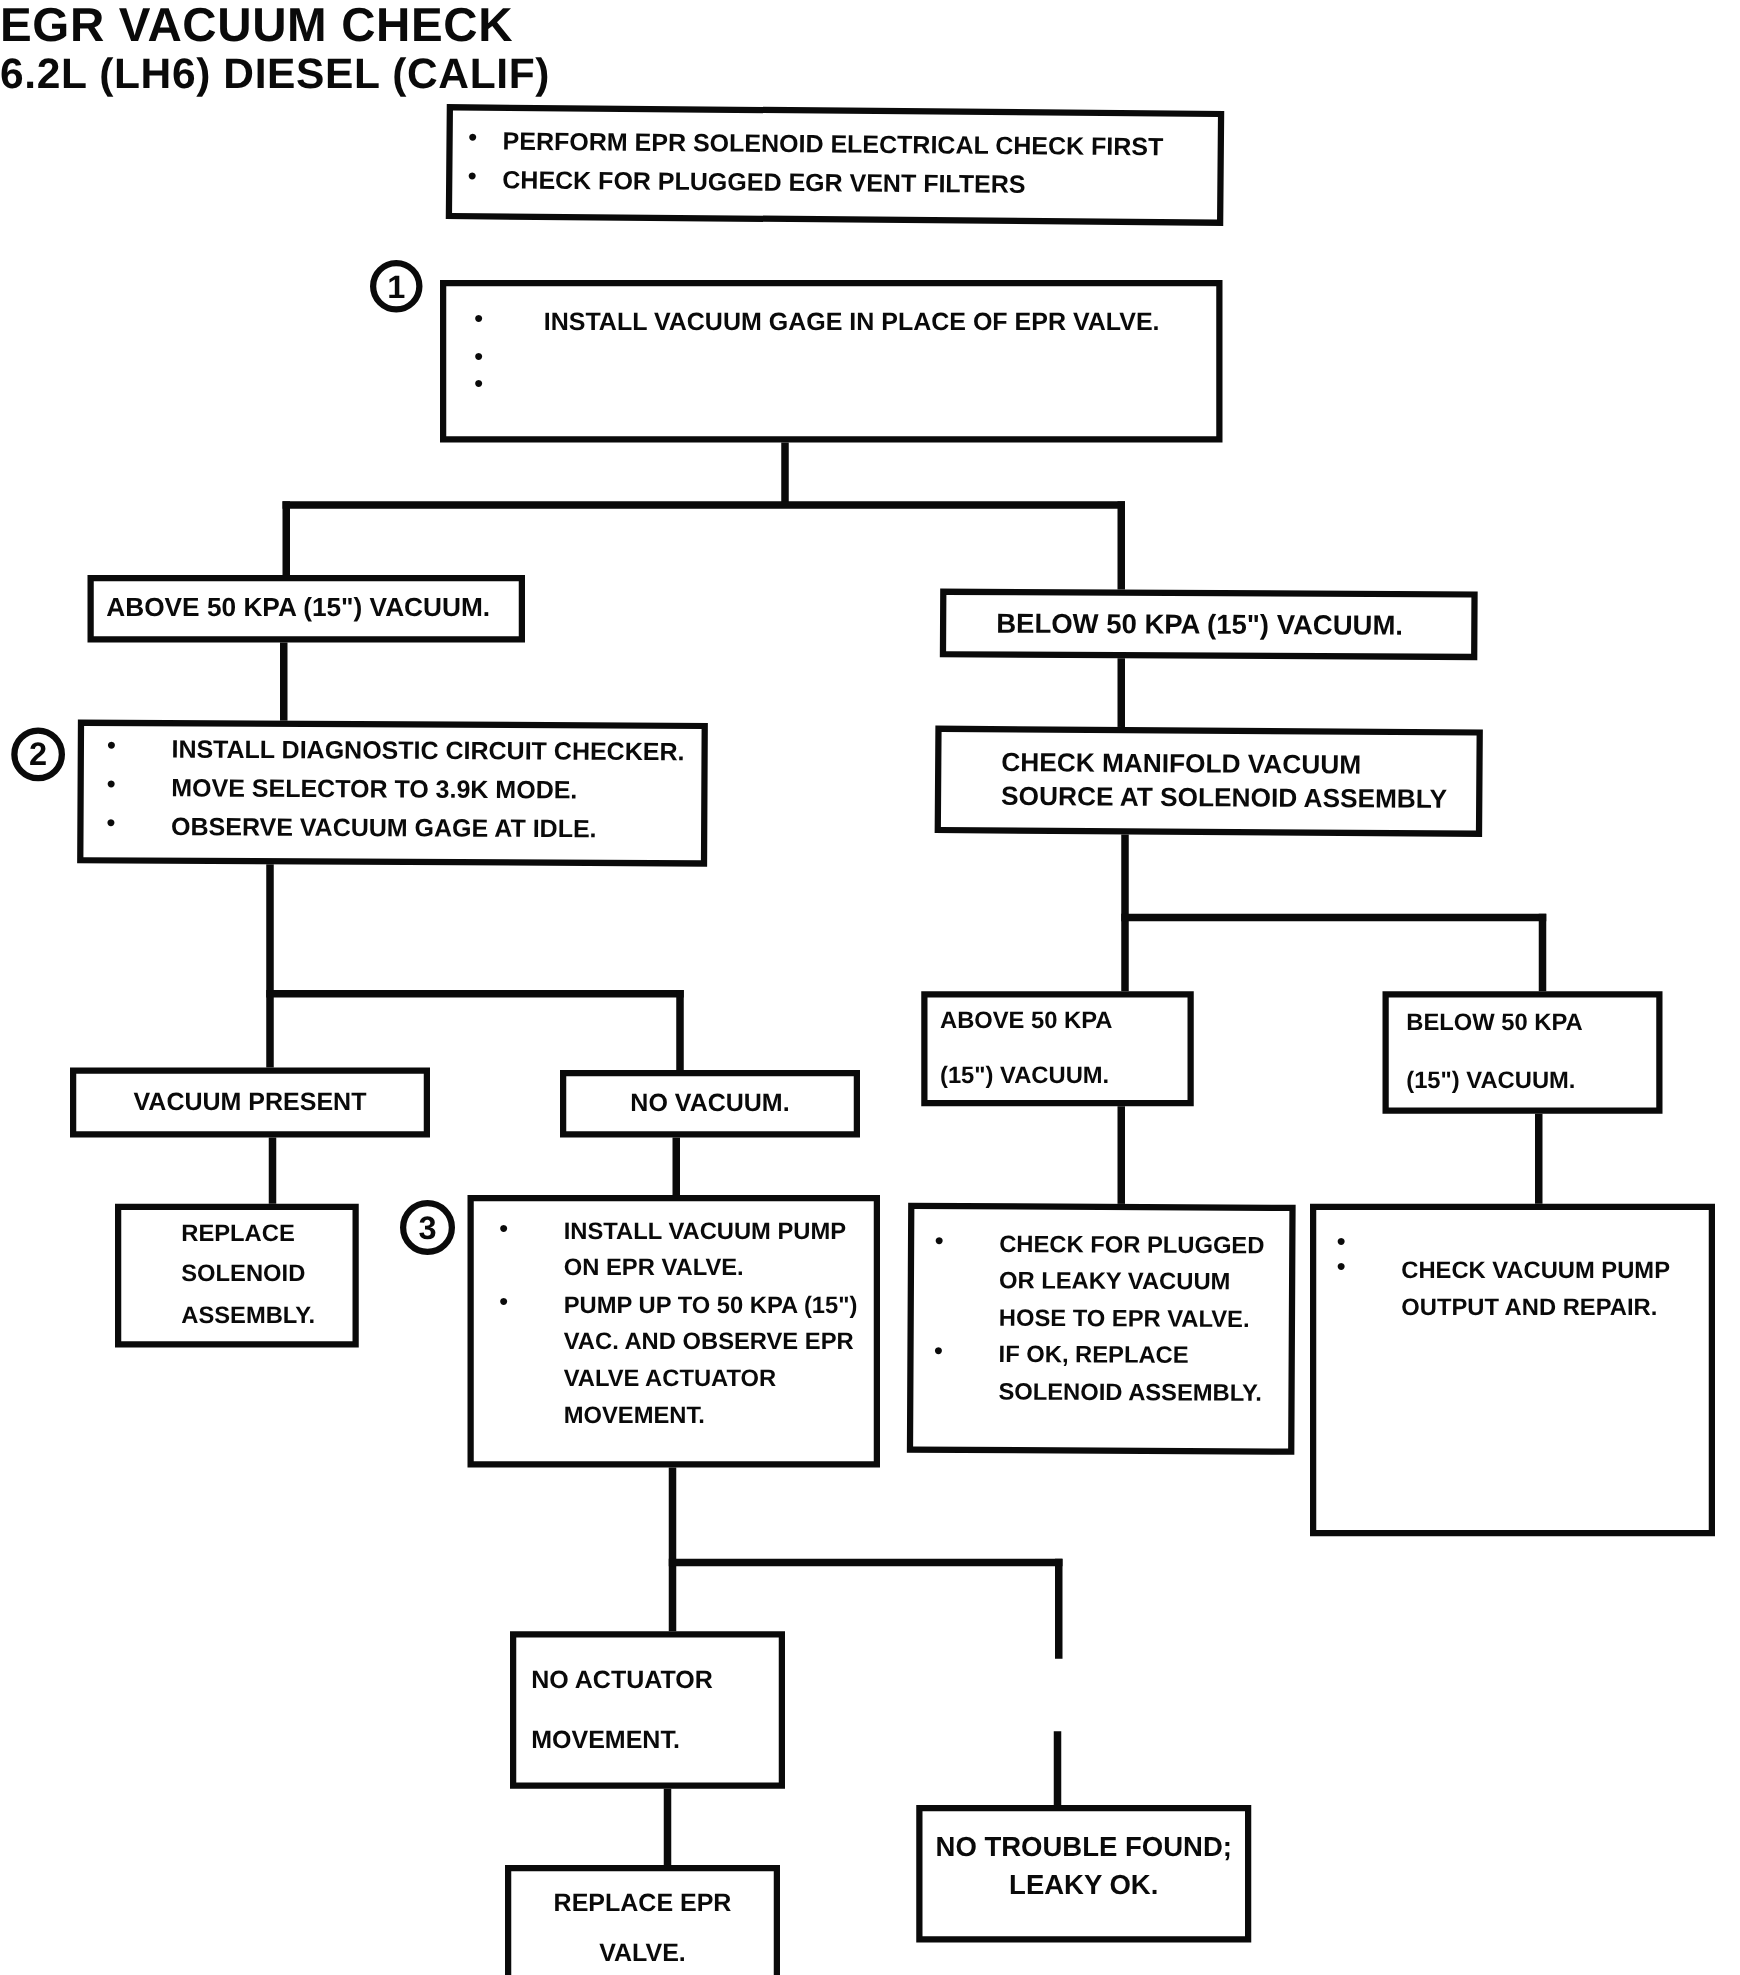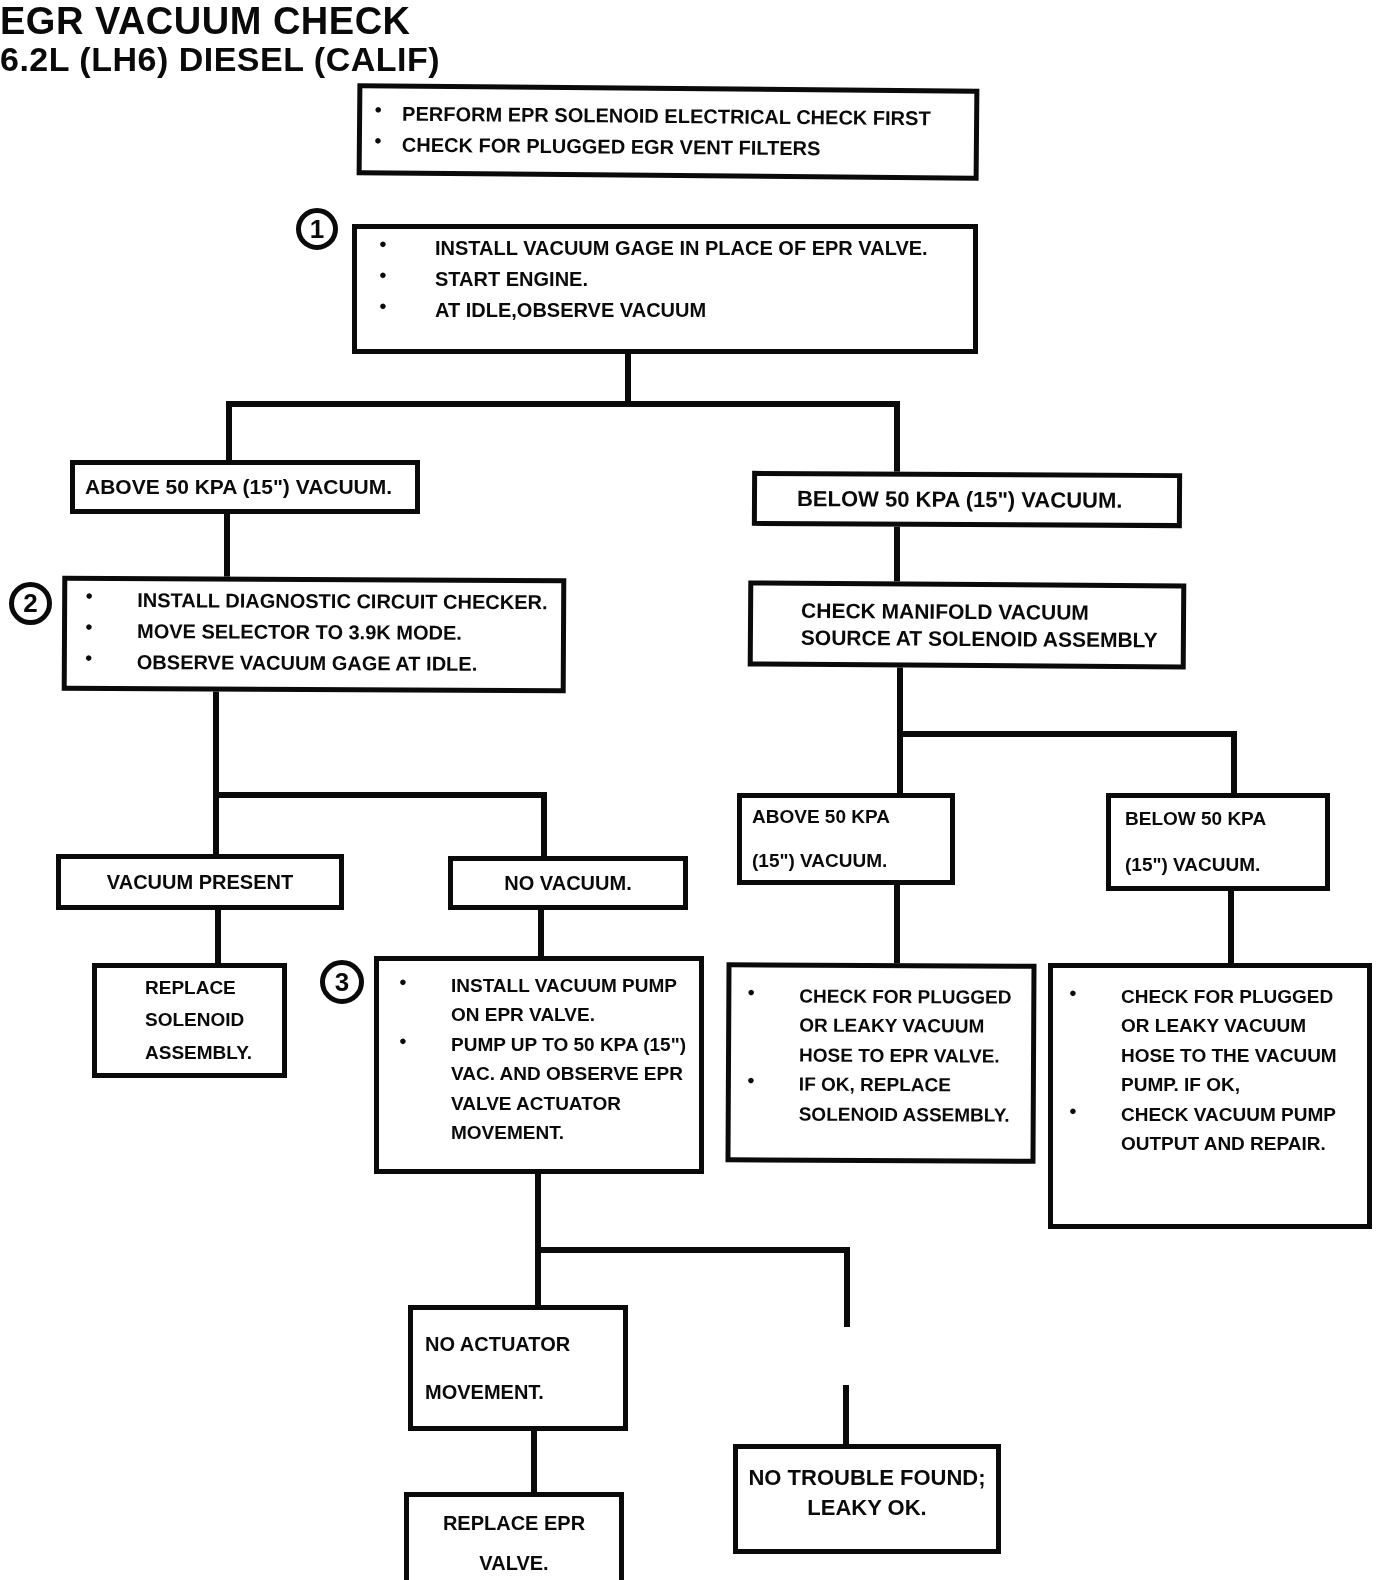--- a/index.html
+++ b/index.html
@@ -87,25 +87,23 @@
     <span>1</span>
   </div>
   <div class="box" style="left:352px;top:224px;width:626px;height:130px;">
     <div class="bullets wide fs20" style="padding:6px 12px 26px 6px;">
       <div class="brow">
           <span class="dot">●</span>
           <span class="btxt">INSTALL VACUUM GAGE IN PLACE OF EPR VALVE.</span>
         </div>
       <div class="brow">
           <span class="dot">●</span>
-          <span class="btxt">START ENGINE.</span>
-        </div>
-      <div class="brow">
-          <span class="dot">●</span>
-          <span class="btxt">AT IDLE,OBSERVE VACUUM</span>
+        </div>
+      <div class="brow">
+          <span class="dot">●</span>
         </div>
     </div>
   </div>
 
   <div class="box" style="left:70px;top:460px;width:350px;height:54px;">
     <div class="centerv fs21" style="padding-left:10px;">
       <span class="line">ABOVE 50 KPA (15") VACUUM.</span>
     </div>
   </div>
 
@@ -202,21 +200,20 @@
           <span class="dot">●</span>
           <span class="btxt">IF OK, REPLACE SOLENOID ASSEMBLY.</span>
         </div>
     </div>
   </div>
 
   <div class="box" style="left:1048px;top:963px;width:324px;height:266px;">
     <div class="bullets mid fs19" style="padding:14px 8px 90px 4px;justify-content:flex-start;">
       <div class="brow">
           <span class="dot">●</span>
-          <span class="btxt">CHECK FOR PLUGGED OR LEAKY VACUUM HOSE TO THE VACUUM PUMP.  IF OK,</span>
         </div>
       <div class="brow">
           <span class="dot">●</span>
           <span class="btxt">CHECK VACUUM PUMP OUTPUT AND REPAIR.</span>
         </div>
     </div>
   </div>
 
   <div class="box" style="left:408px;top:1305px;width:220px;height:126px;">
     <div class="centerv fs20" style="padding-left:12px;line-height:2.4;">

